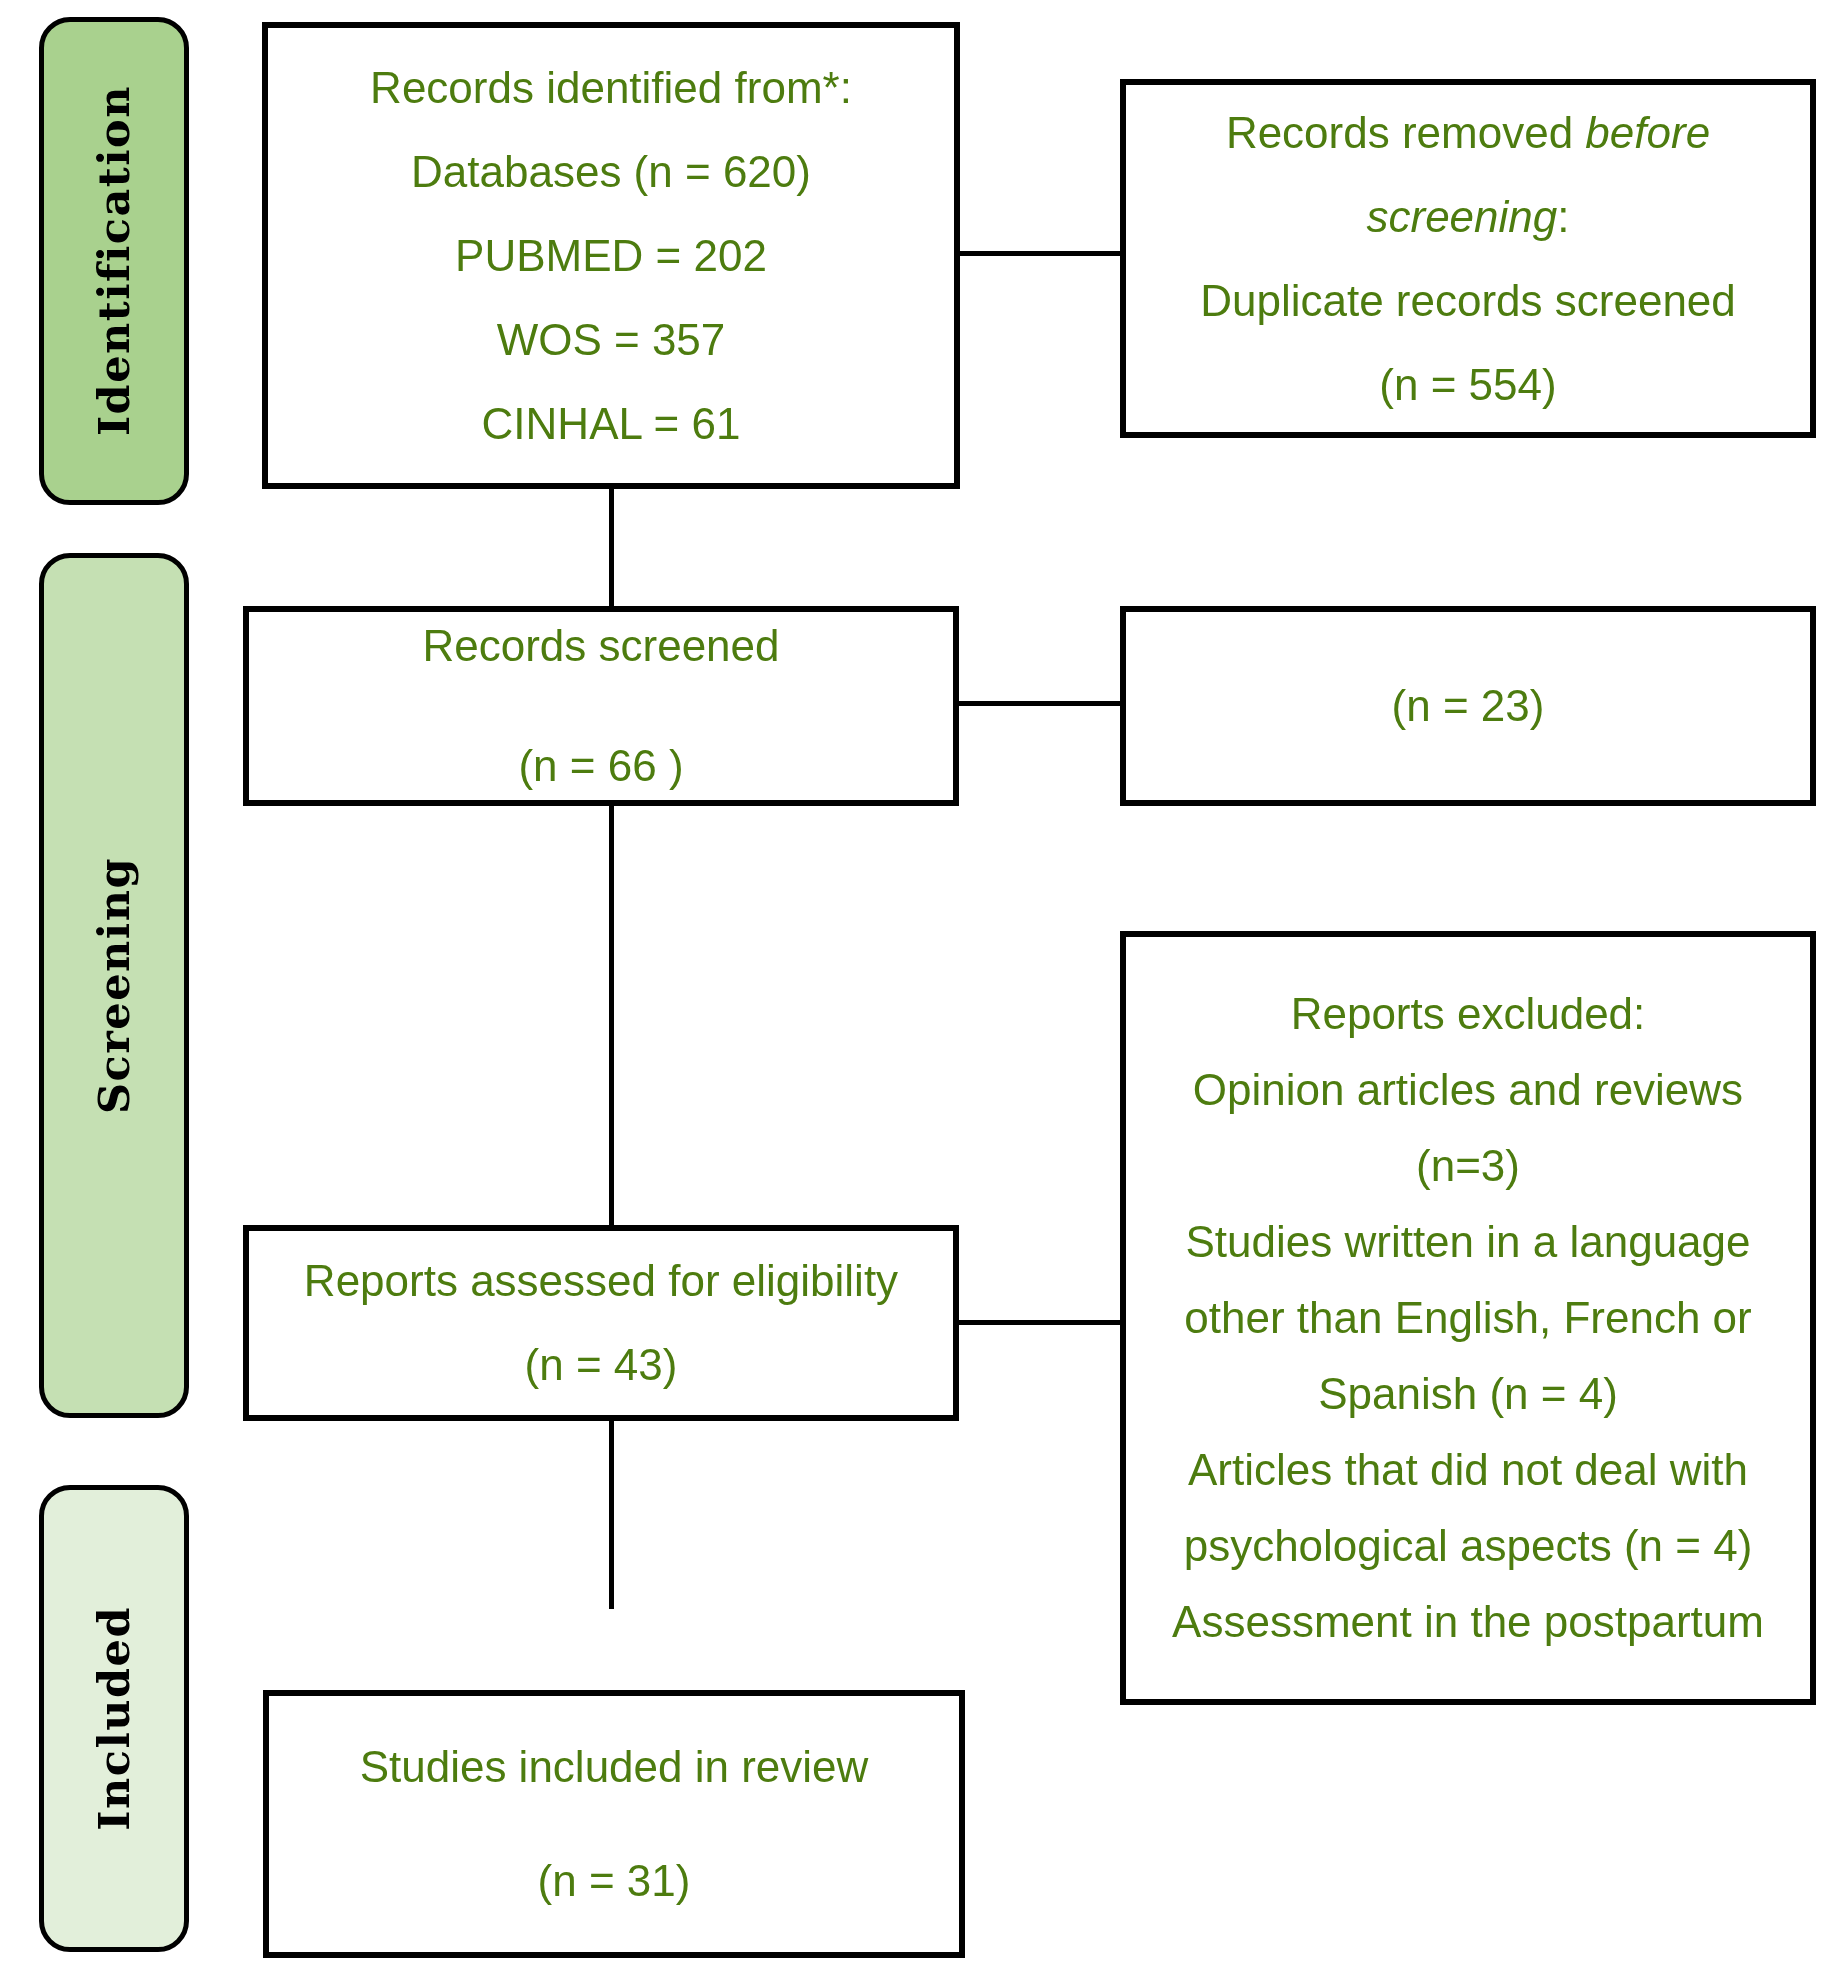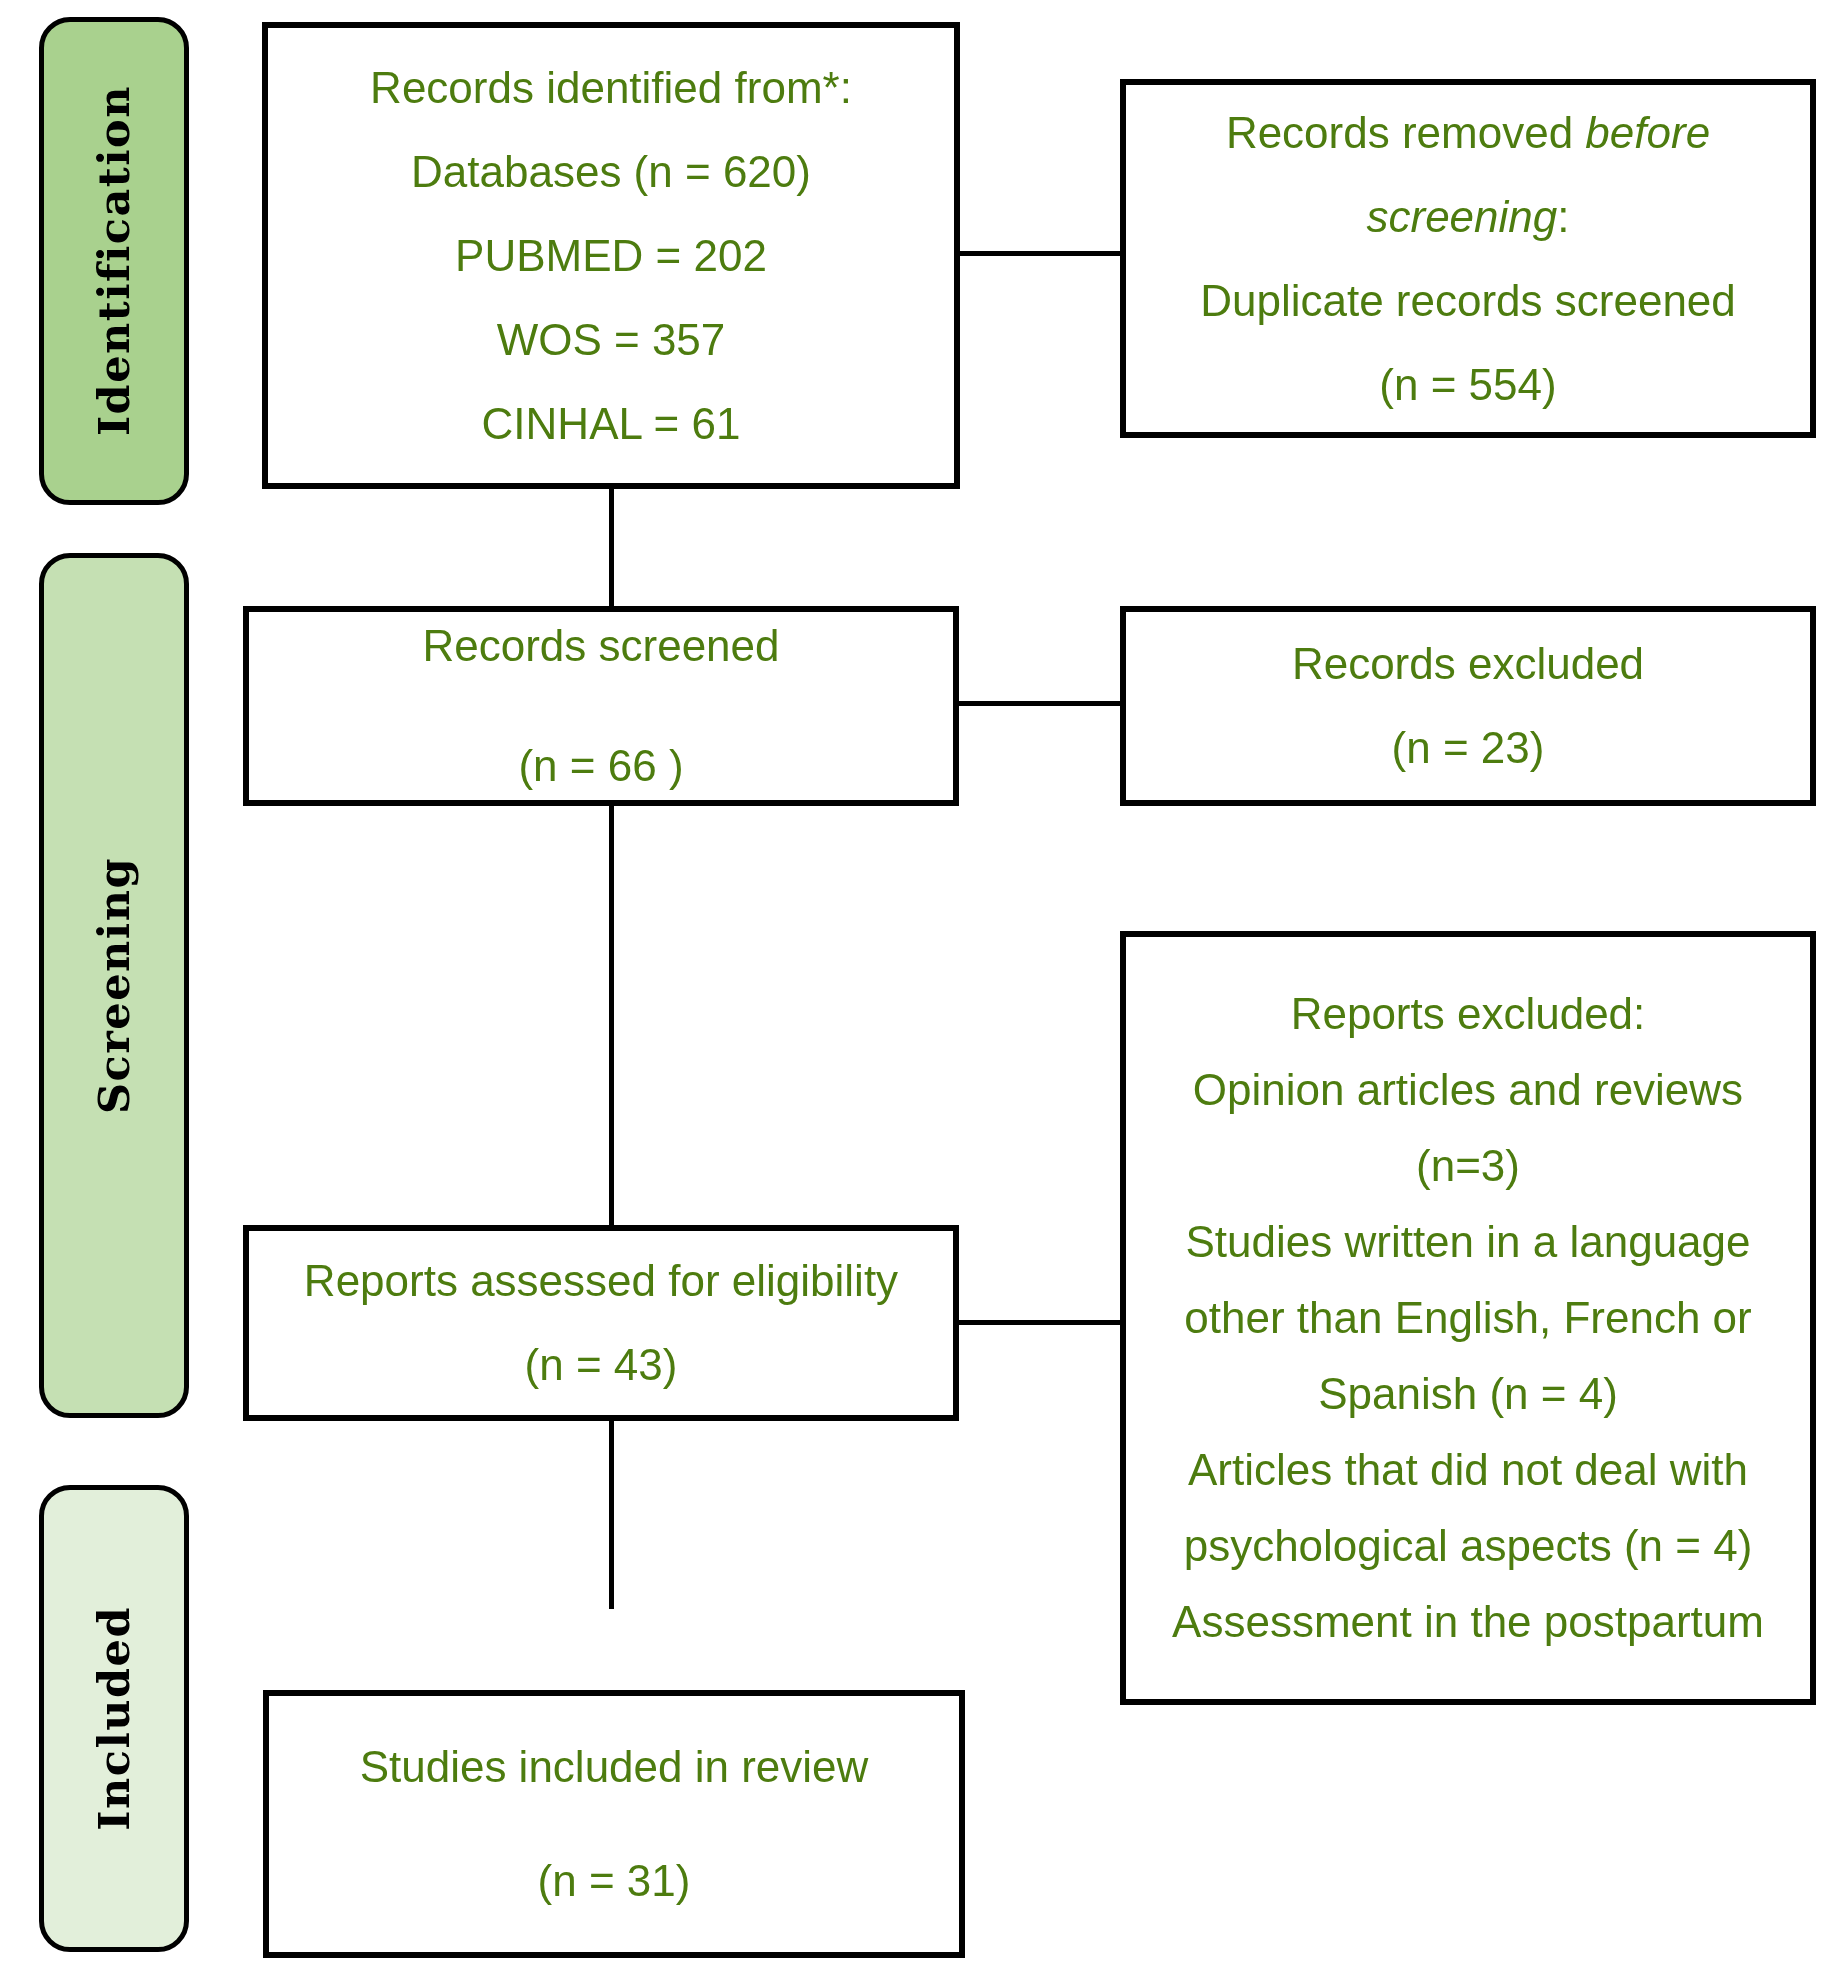--- a/index.html
+++ b/index.html
@@ -100,21 +100,20 @@
     <div class="line">Duplicate records screened</div>
     <div class="line">(n = 554)</div>
   </div>
 
   <div class="box" id="box-screened">
     <div class="line">Records screened</div>
     <div class="line">(n = 66 )</div>
   </div>
 
   <div class="box" id="box-records-excluded">
-    <div class="line">Records excluded</div>
     <div class="line">(n = 23)</div>
   </div>
 
   <div class="box" id="box-assessed">
     <div class="line">Reports assessed for eligibility</div>
     <div class="line">(n = 43)</div>
   </div>
 
   <div class="box" id="box-reports-excluded">
     <div class="line">Reports excluded:</div>

